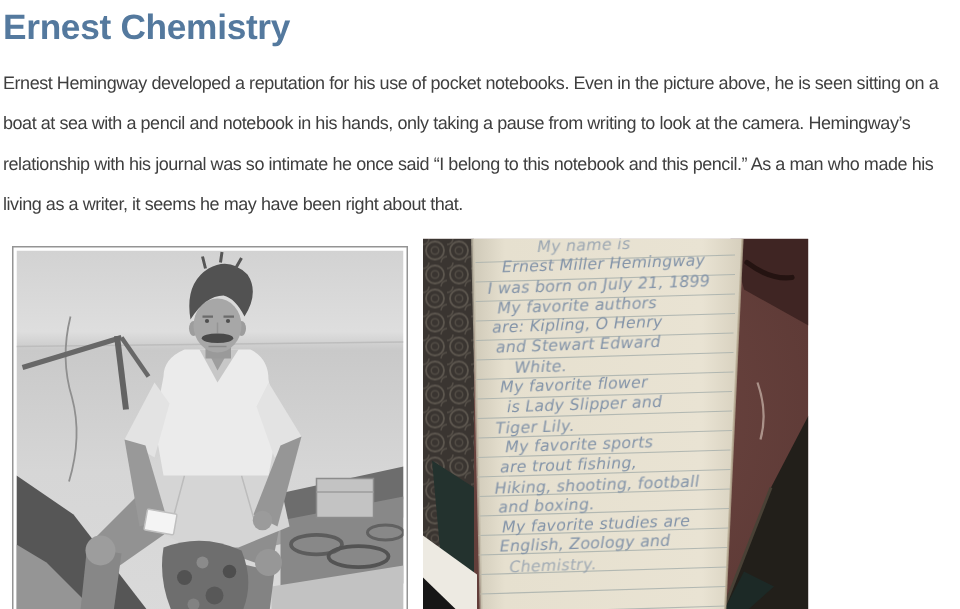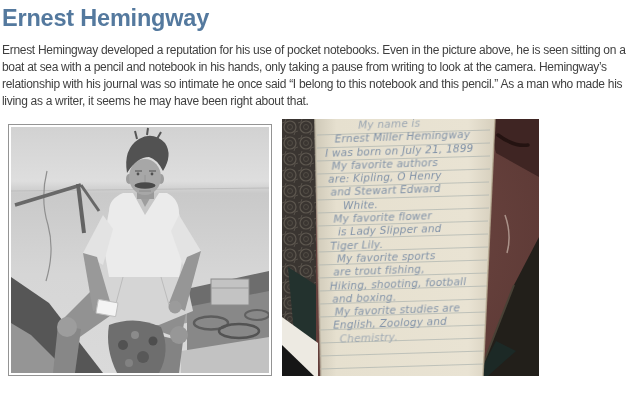--- a/index.html
+++ b/index.html
@@ -9,21 +9,21 @@
     -webkit-font-smoothing:antialiased;
   }
   .page{padding:3px 2px 0 2px;}
   h1.page-title{
     margin:2px 0 10px 0;
     font-size:23.5px;font-weight:bold;letter-spacing:-0.2px;
     color:#54799e;line-height:1.15;
   }
   p.intro{
     margin:0;width:637px;
-    font-size:12px;line-height:17px;letter-spacing:-0.3px;
+    font-size:12px;line-height:27px;letter-spacing:-0.3px;
     color:#3f3f3f;
   }
   .photo-row{
     display:flex;align-items:flex-start;gap:10px;
     margin:9px 0 0 6px;
   }
   figure{margin:0;}
   .boat-frame{
     margin-top:5px;
     width:258px;height:246px;
@@ -59,21 +59,21 @@
   .hw span:nth-child(14){margin-left:4px;}
   .hw span:nth-child(15){margin-left:6px;}
   .hw span:nth-child(16){margin-left:4px;}
   .hw span:nth-child(17){margin-left:10px;opacity:.7;}
 </style>
 </head>
 <body>
 
 <div class="page">
 
-  <h1 class="page-title">Ernest Hemingway</h1>
+  <h1 class="page-title">Ernest Chemistry</h1>
 
   <p class="intro">Ernest Hemingway developed a reputation for his use of pocket notebooks. Even in the picture above, he is seen sitting on a boat at sea with a pencil and notebook in his hands, only taking a pause from writing to look at the camera. Hemingway’s relationship with his journal was so intimate he once said “I belong to this notebook and this pencil.” As a man who made his living as a writer, it seems he may have been right about that.</p>
 
   <div class="photo-row">
 
     <figure class="boat-frame" aria-label="Black-and-white photograph of Ernest Hemingway in a white polo shirt sitting on a boat at sea, holding a small notebook">
       <svg width="258" height="246" viewBox="0 0 258 246" preserveAspectRatio="none">
         <defs>
           <linearGradient id="sg" x1="0" y1="0" x2="0" y2="1">
             <stop offset="0" stop-color="#d2d2d2"></stop>

